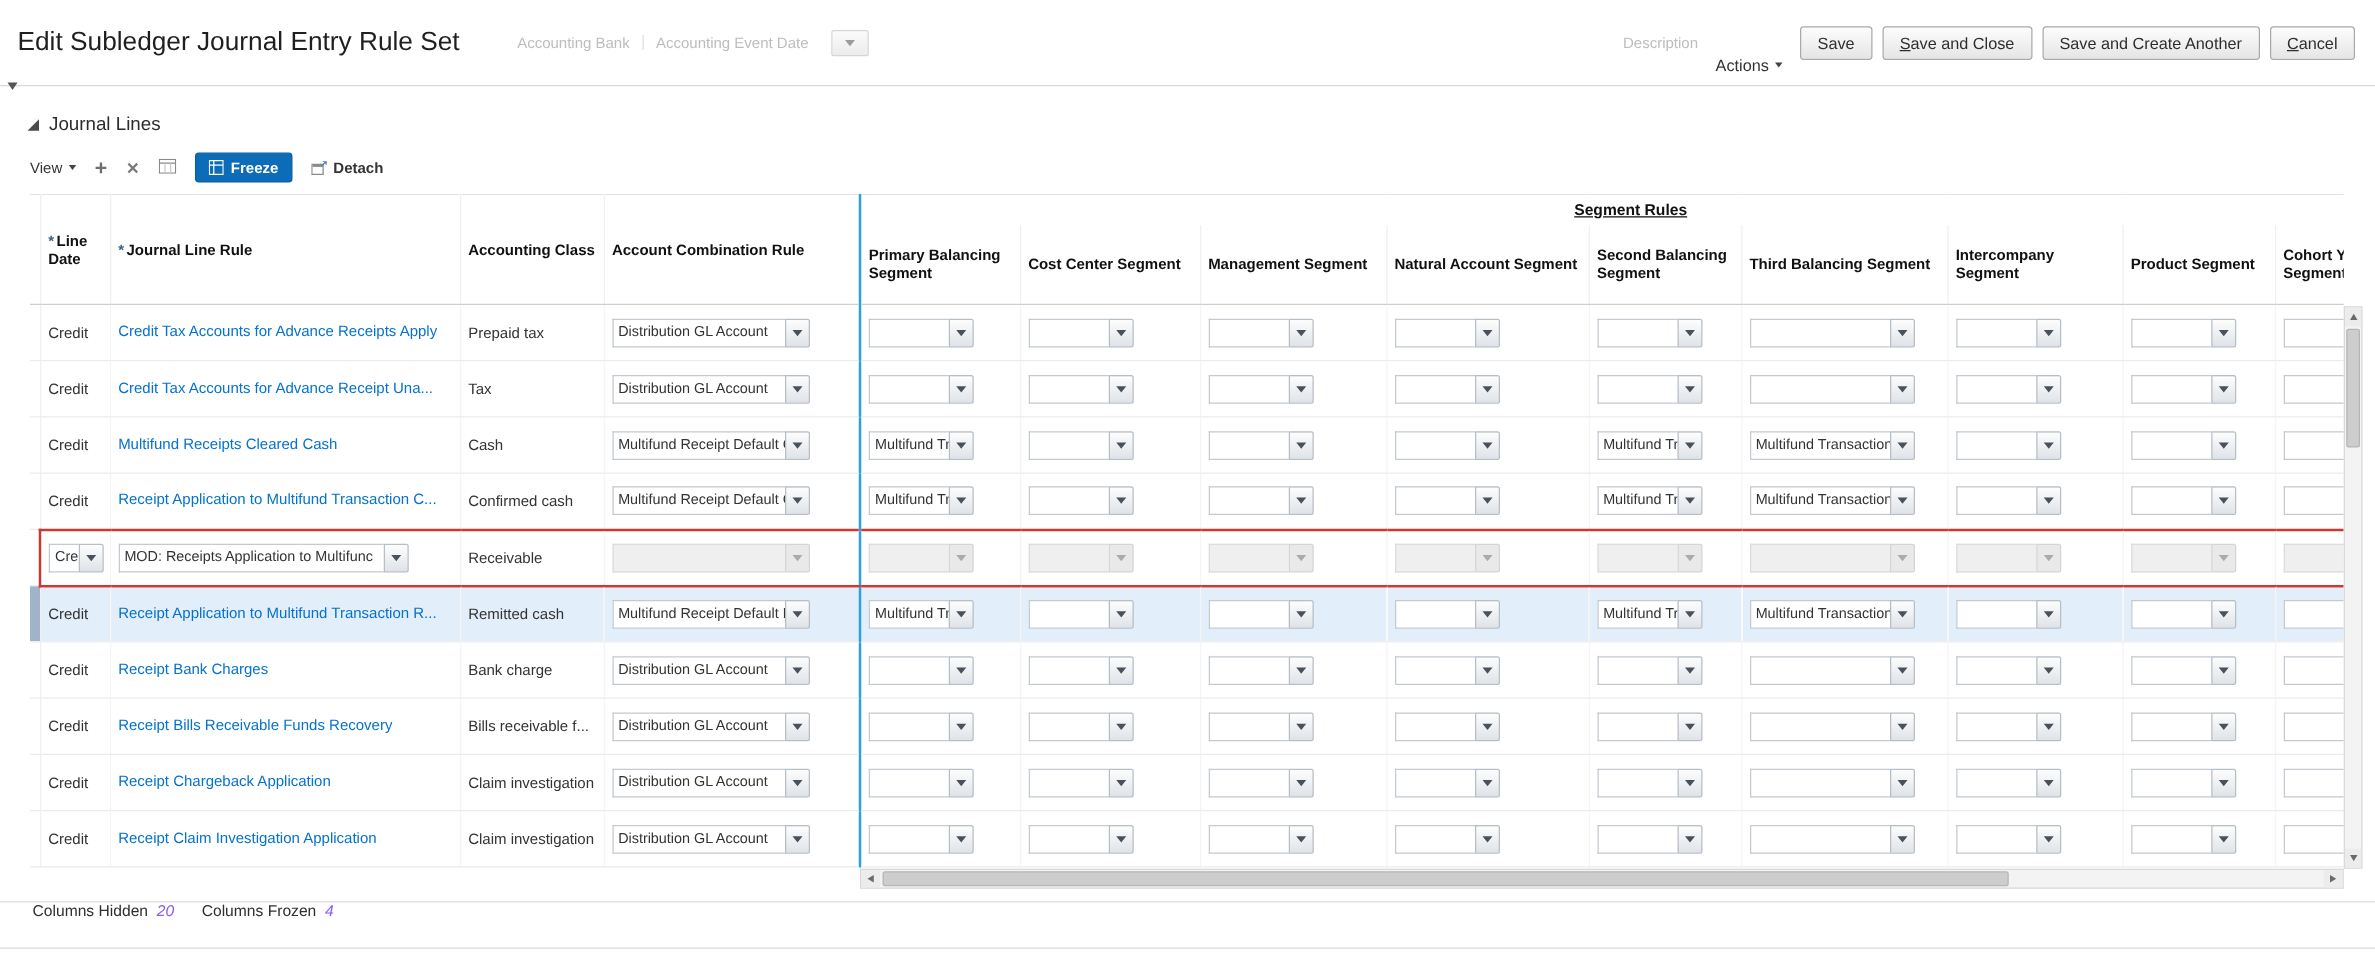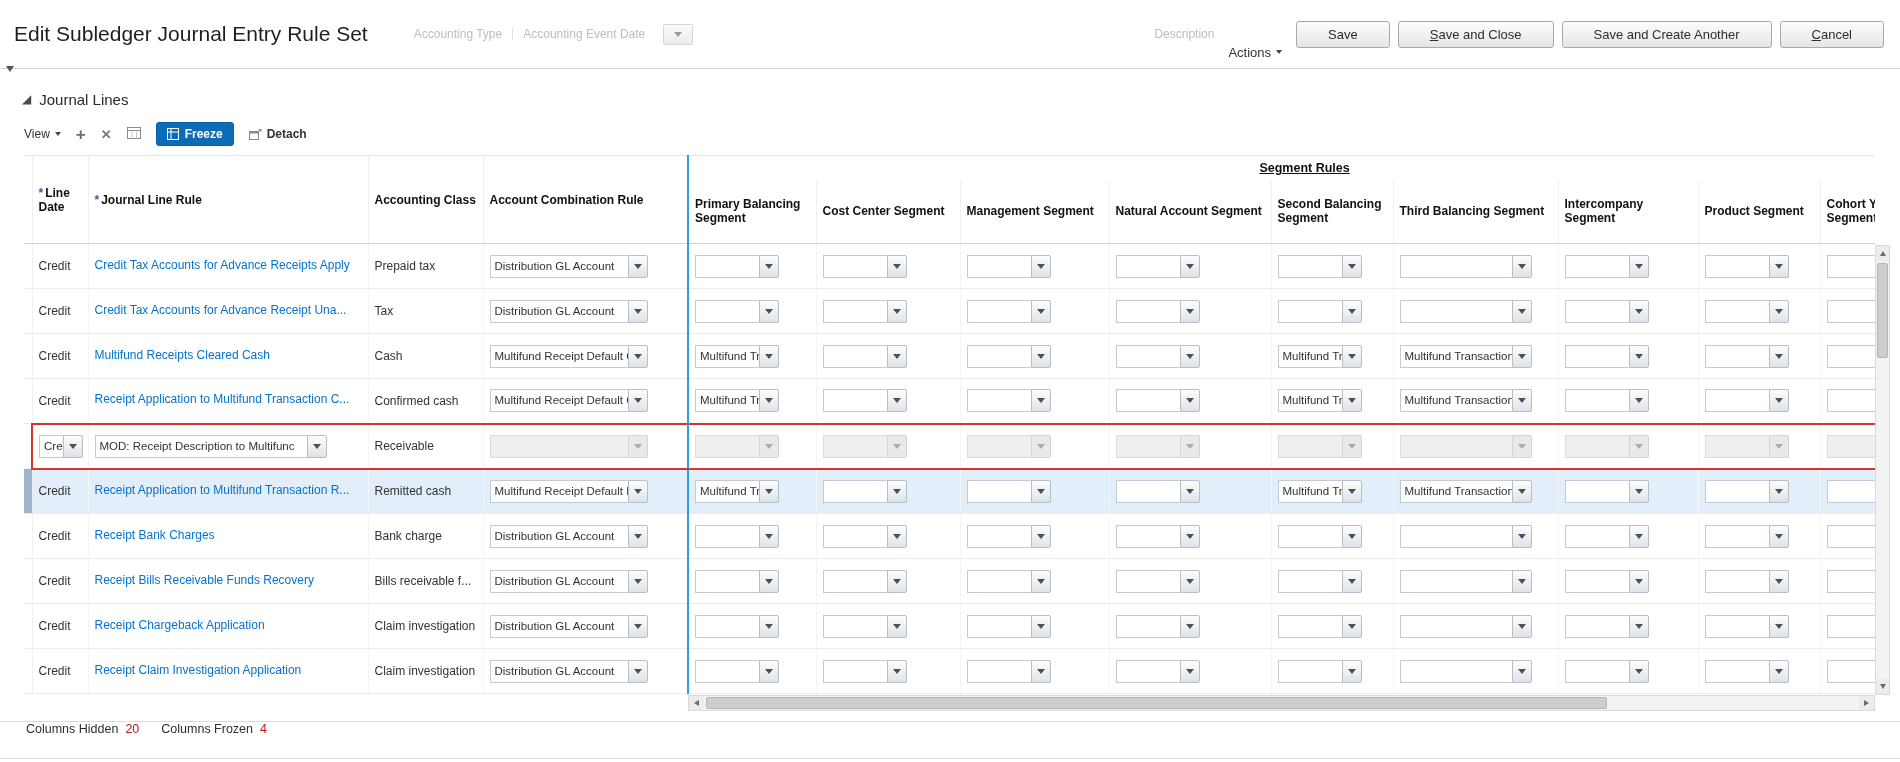--- a/index.html
+++ b/index.html
@@ -13,21 +13,21 @@
   .title { font-size:21px; font-weight:400; color:#1f1f1f; margin:0; white-space:nowrap; }
   .mid { display:flex; align-items:center; gap:10px; margin-left:46px; }
   .dis-label { color:#bdbdbd; font-size:12px; white-space:nowrap; }
   .dis-sep { width:1px; height:12px; background:#e0e0e0; }
   .mini-combo { width:30px; height:21px; border:1px solid #d6d6d6; border-radius:2px;
     background:linear-gradient(#fbfbfb,#ececec); display:inline-flex; align-items:center; justify-content:center; margin-left:8px; }
   .right { margin-left:auto; display:flex; align-items:center; gap:14px; }
   .menu-btn { background:transparent; border:none; font-family:inherit; font-size:13px; color:#333;
     display:flex; align-items:center; cursor:pointer; padding:0;margin-top:36px; }
   .btns { display:flex; gap:8px; }
-  .btn { height:27px; padding:0 31px; font-size:13px; color:#2e2e2e; font-family:inherit;
+  .btn { height:27px; padding:0 13px; font-size:13px; color:#2e2e2e; font-family:inherit;
     background:linear-gradient(#fdfdfd,#e5e5e5); border:1px solid #a9a9a9; border-radius:3px; cursor:pointer; white-space:nowrap; }
   .btn.ak::first-letter { text-decoration:underline; }
   .tri-down-sm { display:inline-block; width:0; height:0; border-left:3.5px solid transparent;
     border-right:3.5px solid transparent; border-top:4.5px solid #444; margin-left:5px; }
   .arr { display:inline-block; width:0; height:0; border-left:4px solid transparent;
     border-right:4px solid transparent; border-top:5px solid #48525c; }
   .arr.dim { border-top-color:#9c9c9c; }
   .splitter { position:absolute; left:6px; top:66px; width:0; height:0;
     border-left:4px solid transparent; border-right:4px solid transparent; border-top:6px solid #555; }
 
@@ -95,32 +95,32 @@
     display:flex; align-items:stretch; }
   .hs-btn { width:15px; flex:0 0 15px; background:#ececec; display:flex; align-items:center; justify-content:center; cursor:pointer; }
   .h-track { flex:1; position:relative; }
   .h-thumb { position:absolute; left:2px; top:1px; height:12px; width:78%; background:#cdcdcd;
     border:1px solid #b5b5b5; border-radius:2px; cursor:pointer; }
 
   
   .statusbar { margin-top:10px; height:38px; border-top:1px solid #dcdcdc; border-bottom:1px solid #dcdcdc;
     display:flex; align-items:flex-start; padding-left:26px; font-size:12.5px; color:#2e2e2e; }
   .st-label { margin-right:7px; }
-  .st-value { color:#b91c1c; }
+  .st-value { color:#8b5cf6;font-style:italic; }
   .st-spacer { width:22px; }
 </style>
 </head>
 <body>
 
 <div class="app">
 
   <header class="topbar">
     <h1 class="title">Edit Subledger Journal Entry Rule Set</h1>
     <div class="mid">
-      <span class="dis-label">Accounting Type</span>
+      <span class="dis-label">Accounting Bank</span>
       <span class="dis-sep"></span>
       <span class="dis-label">Accounting Event Date</span>
       <span class="mini-combo">
           <i class="arr dim"></i>
         </span>
     </div>
     <div class="right">
       <span class="dis-label">Description</span>
       <button class="menu-btn">
           <span>Actions</span>
@@ -470,21 +470,21 @@
             </tr>
             <tr class="editing">
               <td class="gutter"></td>
               <td><span class="combo">
                   <span class="cval" style="width:24px">Cre</span>
                   <span class="cbtn">
                     <i class="arr"></i>
                   </span>
                 </span></td>
               <td><span class="combo">
-                  <span class="cval" style="width:212px">MOD: Receipt Description to Multifunc</span>
+                  <span class="cval" style="width:212px">MOD: Receipts Application to Multifunc</span>
                   <span class="cbtn">
                     <i class="arr"></i>
                   </span>
                 </span></td>
               <td><span class="cellt">Receivable</span></td>
               <td class="freeze"><span class="combo dis">
                   <span class="cval" style="width:138px"></span>
                   <span class="cbtn">
                     <i class="arr"></i>
                   </span>

